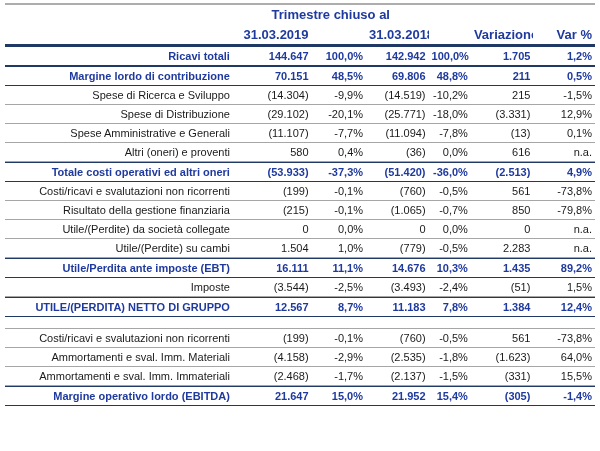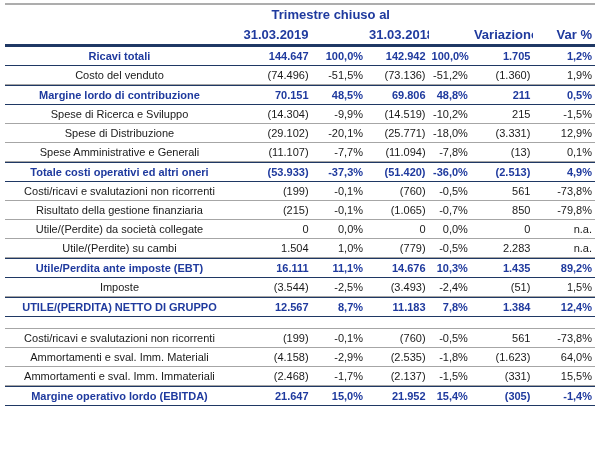--- a/index.html
+++ b/index.html
@@ -50,21 +50,21 @@
   }
   tbody tr.row.emph td{
     color:var(--blue);
     font-weight:bold;
     border-top:1px solid var(--navy-line);
     border-bottom:1px solid var(--navy-line);
   }
   tbody tr.spacer td{ border:none; height:11px; }
   tbody tr.spacer + tr.row td{ border-top:1px solid var(--gray-line); }
 
-  .lbl{ text-align:center; padding-left:4px; }
+  .lbl{ text-align:right; padding-left:4px; }
   .num{ text-align:right; padding-right:3px; }
 </style>
 </head>
 <body>
 
 <div class="page">
   <table class="fin">
     <colgroup>
       <col class="c-label">
         <col class="c-v19">
@@ -95,29 +95,20 @@
     <tbody id="tbody">
         <tr class="row emph">
     <td class="lbl">Ricavi totali</td>
     <td class="num">144.647</td>
     <td class="num">100,0%</td>
     <td class="num">142.942</td>
     <td class="num">100,0%</td>
     <td class="num">1.705</td>
     <td class="num">1,2%</td>
   </tr>
-        <tr class="row">
-    <td class="lbl">Costo del venduto</td>
-    <td class="num">(74.496)</td>
-    <td class="num">-51,5%</td>
-    <td class="num">(73.136)</td>
-    <td class="num">-51,2%</td>
-    <td class="num">(1.360)</td>
-    <td class="num">1,9%</td>
-  </tr>
         <tr class="row emph">
     <td class="lbl">Margine lordo di contribuzione</td>
     <td class="num">70.151</td>
     <td class="num">48,5%</td>
     <td class="num">69.806</td>
     <td class="num">48,8%</td>
     <td class="num">211</td>
     <td class="num">0,5%</td>
   </tr>
         <tr class="row">
@@ -140,20 +131,29 @@
   </tr>
         <tr class="row">
     <td class="lbl">Spese Amministrative e Generali</td>
     <td class="num">(11.107)</td>
     <td class="num">-7,7%</td>
     <td class="num">(11.094)</td>
     <td class="num">-7,8%</td>
     <td class="num">(13)</td>
     <td class="num">0,1%</td>
   </tr>
+        <tr class="row">
+    <td class="lbl">Altri (oneri) e proventi</td>
+    <td class="num">580</td>
+    <td class="num">0,4%</td>
+    <td class="num">(36)</td>
+    <td class="num">0,0%</td>
+    <td class="num">616</td>
+    <td class="num">n.a.</td>
+  </tr>
         <tr class="row emph">
     <td class="lbl">Totale costi operativi ed altri oneri</td>
     <td class="num">(53.933)</td>
     <td class="num">-37,3%</td>
     <td class="num">(51.420)</td>
     <td class="num">-36,0%</td>
     <td class="num">(2.513)</td>
     <td class="num">4,9%</td>
   </tr>
         <tr class="row">

